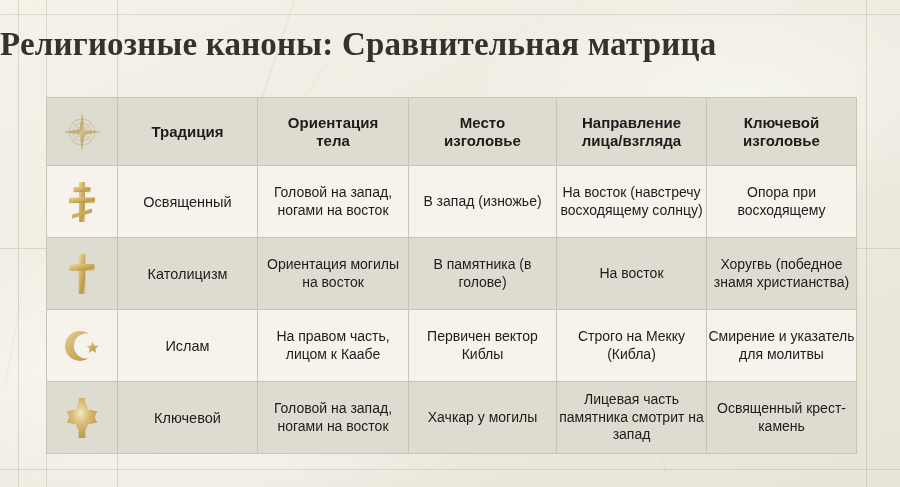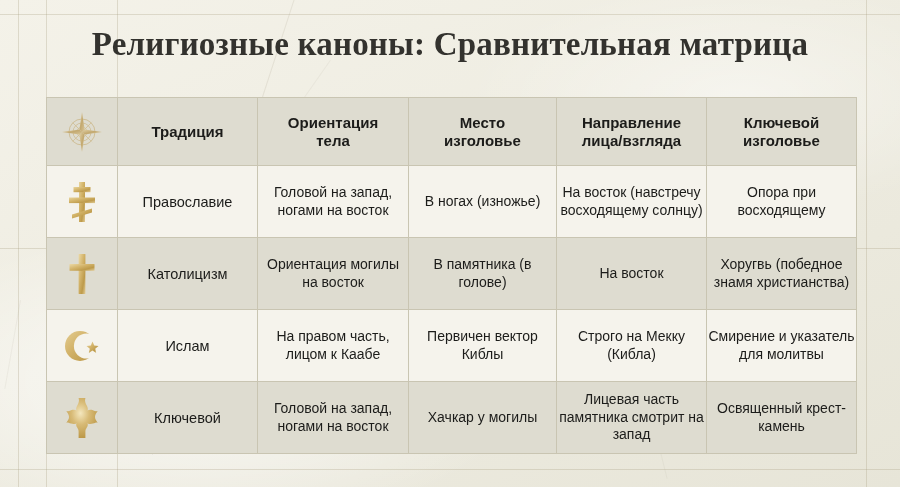--- a/index.html
+++ b/index.html
@@ -43,21 +43,20 @@
   }
   .gridline.v { width: 1px; top: 0; bottom: 0; }
   .gridline.h { height: 1px; left: 0; right: 0; }
 
   
   #title {
     position: absolute;
     left: 0;
     right: 0;
     top: 26px;
-    text-align: center;
     font-family: "Liberation Serif", "DejaVu Serif", serif;
     font-weight: 700;
     font-size: 33px;
     letter-spacing: 0.2px;
     color: #33322E;
     white-space: nowrap;
   }
 
   
   #matrix {
@@ -236,23 +235,23 @@
               </defs>
               <g fill="url(#gold1)">
                 <rect x="14" y="3" width="6" height="40"></rect>
                 <rect x="8.5" y="8" width="17" height="5.2"></rect>
                 <rect x="4" y="18.5" width="26" height="5.6"></rect>
                 <polygon points="7,35.5 27,29.5 27,33.6 7,39.6"></polygon>
               </g>
             </svg>
           </span>
         </td>
-        <td class="cell-trad">Православие</td>
+        <td class="cell-trad">Освященный</td>
         <td class="cell-text">Головой на запад, ногами на восток</td>
-        <td class="cell-text">В ногах (изножье)</td>
+        <td class="cell-text">В запад (изножье)</td>
         <td class="cell-text">На восток (навстречу восходящему солнцу)</td>
         <td class="cell-text">Опора при восходящему</td>
       </tr>
 
       <tr class="tint">
         <td class="cell-icon">
           <span class="icon-wrap">
             <svg width="32" height="46" viewBox="0 0 32 46" aria-hidden="true">
               <defs>
                 <linearGradient id="gold2" x1="0" y1="0" x2="1" y2="1">

